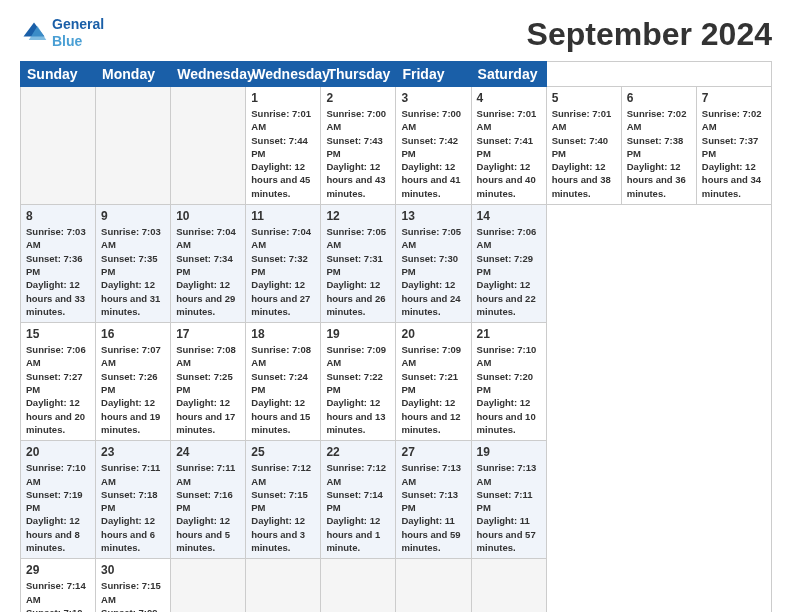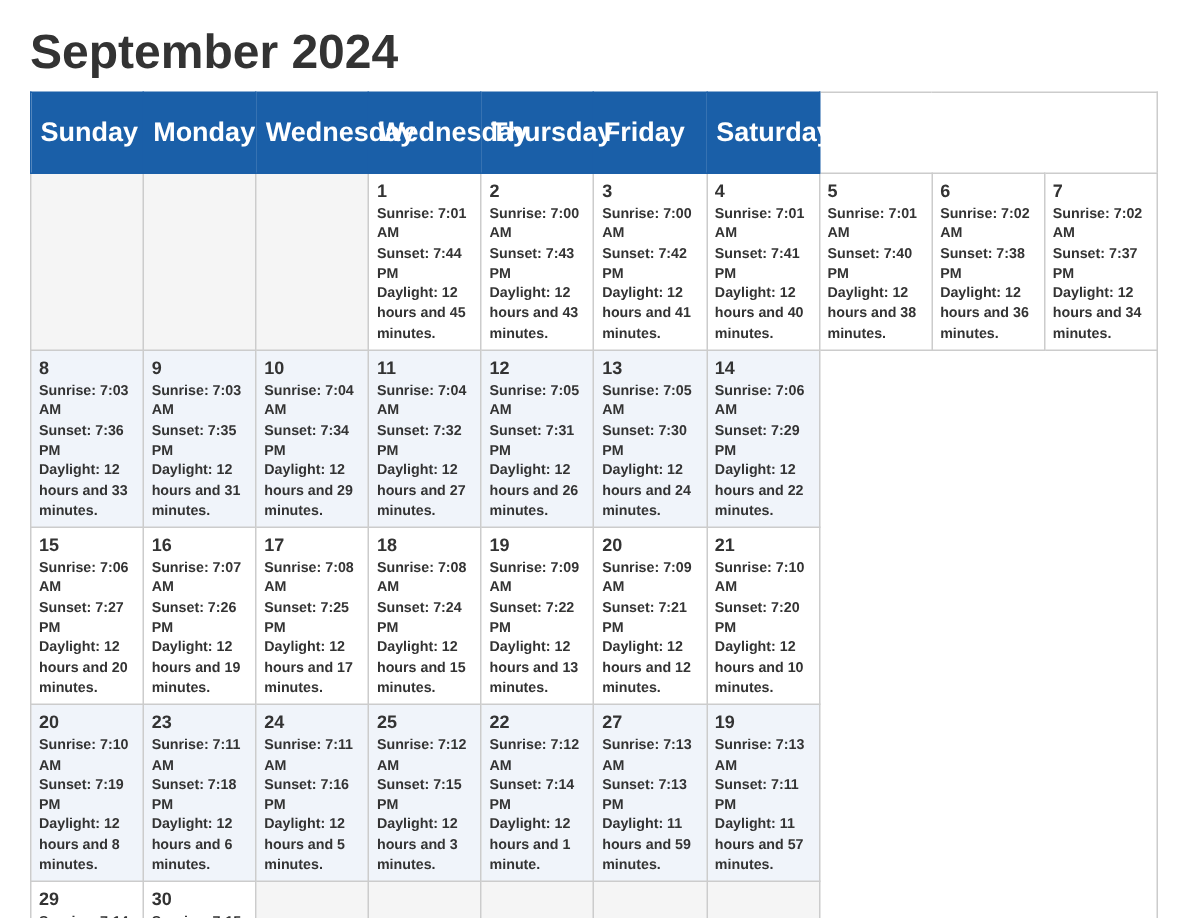--- a/index.html
+++ b/index.html
@@ -54,22 +54,22 @@
       flex: 1;
       border: 1px solid #ccc;
       border-collapse: collapse;
       width: 100%;
       table-layout: fixed;
     }
     .calendar th {
       background: #1a5fa8;
       color: #fff;
       text-align: left;
-      padding: 16px 6px;
-      font-size: 18px;
+      padding: 4px 6px;
+      font-size: 14px;
       font-weight: bold;
       border: 1px solid #1a5fa8;
     }
     .calendar td {
       vertical-align: top;
       padding: 4px 5px;
       border: 1px solid #ccc;
       font-size: 10px;
       color: #333;
       height: 80px;
@@ -99,20 +99,31 @@
     }
     .calendar tbody tr:nth-child(even) td {
       background: #f0f4fa;
     }
   </style>
 </head>
 <body>
 
 <div class="page">
   <div class="header">
+    <div class="logo">
+      <svg class="logo-icon" viewBox="0 0 32 32" xmlns="http://www.w3.org/2000/svg">
+        <rect x="0" y="0" width="32" height="32" fill="none"></rect>
+        <polygon points="16,4 28,20 4,20" fill="#1a5fa8"></polygon>
+        <polygon points="20,8 30,24 10,24" fill="#4a9fd4" opacity="0.7"></polygon>
+      </svg>
+      <div class="logo-text">
+        <span style="color:#1a5fa8">General</span><br>
+        <span style="color:#4a9fd4">Blue</span>
+      </div>
+    </div>
     <div class="title-block">
       <div class="month-title">September 2024</div>
     </div>
   </div>
 
   <table class="calendar">
     <thead>
       <tr id="header-row">
           <th>Sunday</th>
           <th>Monday</th>

